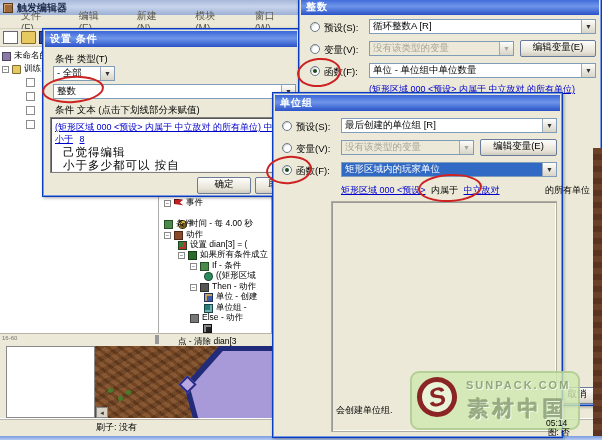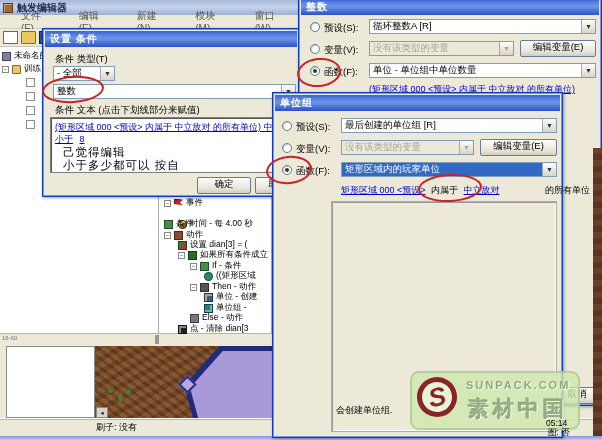--- a/index.html
+++ b/index.html
@@ -218,21 +218,21 @@
   <span>单位 - 创建</span>
 </div>
 <div class="tree-row" style="left:204px;top:303px;">
   <span class="t-ico" style="background:#2a7a7a;box-shadow:inset -2px -2px 0 #70b0b0;"></span>
   <span>单位组 -</span>
 </div>
 <div class="tree-row" style="left:190px;top:313px;">
   <span class="t-ico" style="background:#777;"></span>
   <span>Else - 动作</span>
 </div>
-<div class="tree-row" style="left:178px;top:324px;">
+<div class="tree-row" style="left:178px;top:324px;flex-direction:column;">
   <span class="t-ico" style="background:#222;box-shadow:inset 2px 2px 0 #888;"></span>
   <span>点 - 清除 dian[3</span>
 </div>
 
 <div class="abs dlg" style="left:42px;top:28px;width:258px;height:169px;z-index:30;">
   <div class="dlg-title">
     <span>设置 条件</span>
   </div>
   <span class="flabel" style="left:12px;top:24px;">条件 类型(T)</span>
   <div class="combo" style="left:10px;top:37px;width:62px;height:15px;">

